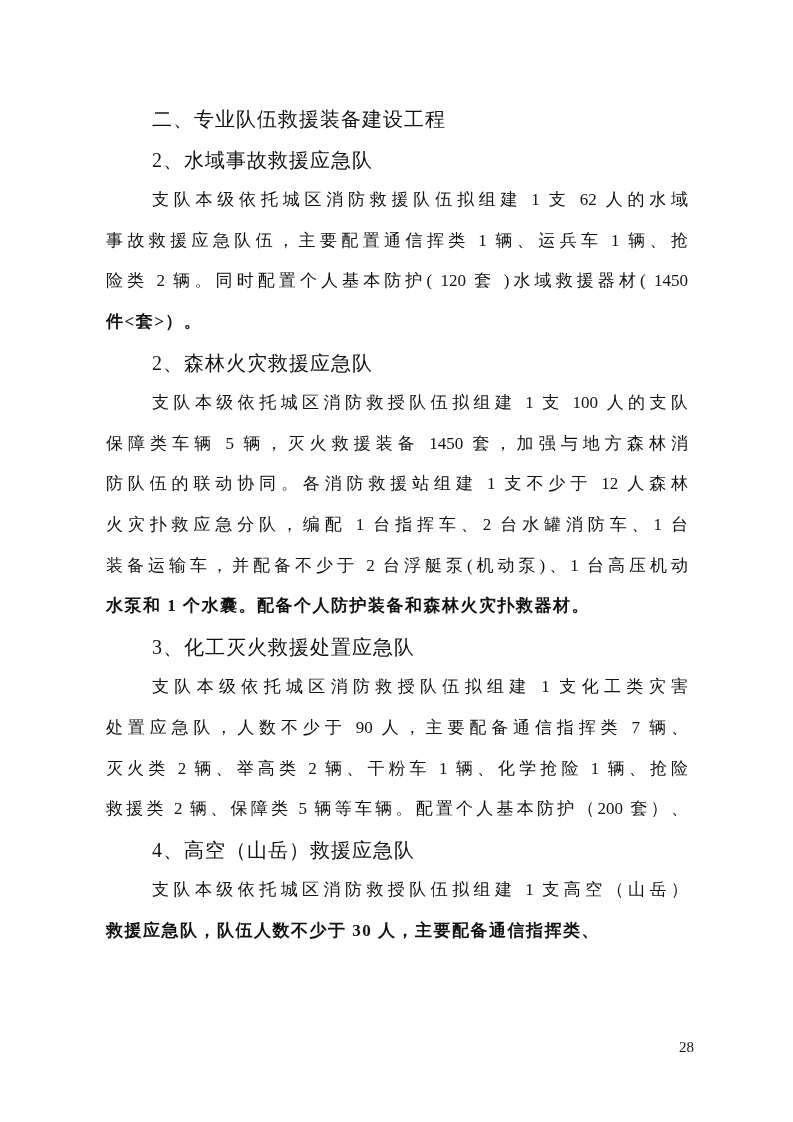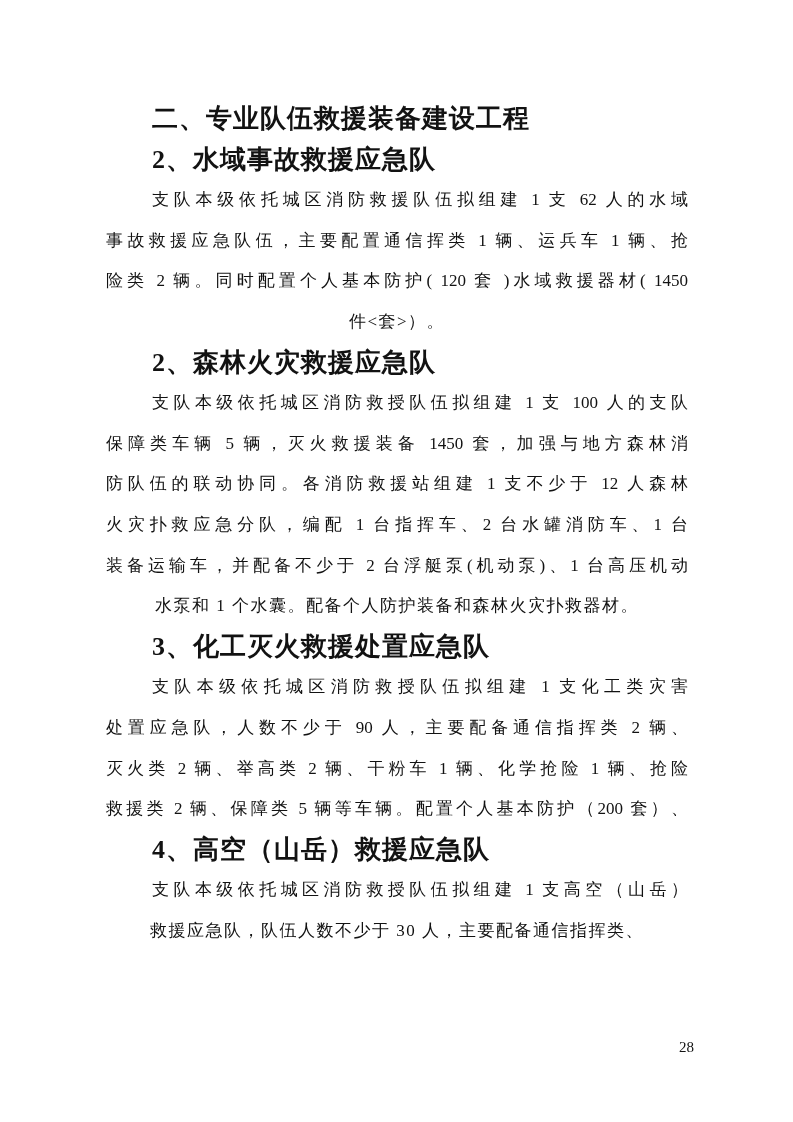--- a/index.html
+++ b/index.html
@@ -21,38 +21,39 @@
     top: 99px;
     width: 582px;
   }
   .line {
     font-size: 17px;
     line-height: 40.6px;
     height: 40.6px;
     overflow: visible;
   }
   .heading {
-    font-weight: bold;
-    font-size: 26px;
+    font-weight: normal;
+    font-size: 20px;
     letter-spacing: 1px;
     white-space: nowrap;
   }
   .indent {
     padding-left: 46px;
   }
   .just {
     text-align: justify;
     
     text-align-last: justify;
     text-justify: inter-character;
   }
   .lastline {
-    text-align: center;
+    text-align: left;
     letter-spacing: 1.5px;
     white-space: nowrap;
+    font-weight: bold;
   }
   .page-number {
     position: absolute;
     left: 664px;
     top: 1036px;
     width: 30px;
     font-size: 15px;
     line-height: 22px;
     text-align: right;
   }
@@ -78,21 +79,21 @@
     <div class="line just">保障类车辆 5 辆，灭火救援装备 1450 套，加强与地方森林消</div>
     <div class="line just">防队伍的联动协同。各消防救援站组建 1 支不少于 12 人森林</div>
     <div class="line just">火灾扑救应急分队，编配 1 台指挥车、2 台水罐消防车、1 台</div>
     <div class="line just">装备运输车，并配备不少于 2 台浮艇泵(机动泵)、1 台高压机动</div>
     <div class="line lastline">水泵和 1 个水囊。配备个人防护装备和森林火灾扑救器材。</div>
   </div>
 
   <div>
     <div class="line heading indent">3、化工灭火救援处置应急队</div>
     <div class="line just indent">支队本级依托城区消防救授队伍拟组建 1 支化工类灾害</div>
-    <div class="line just">处置应急队，人数不少于 90 人，主要配备通信指挥类 2 辆、</div>
+    <div class="line just">处置应急队，人数不少于 90 人，主要配备通信指挥类 7 辆、</div>
     <div class="line just">灭火类 2 辆、举高类 2 辆、干粉车 1 辆、化学抢险 1 辆、抢险</div>
     <div class="line just">救援类 2 辆、保障类 5 辆等车辆。配置个人基本防护（200 套）、</div>
   </div>
 
   <div>
     <div class="line heading indent">4、高空（山岳）救援应急队</div>
     <div class="line just indent">支队本级依托城区消防救授队伍拟组建 1 支高空（山岳）</div>
     <div class="line lastline">救援应急队，队伍人数不少于 30 人，主要配备通信指挥类、</div>
   </div>
 

